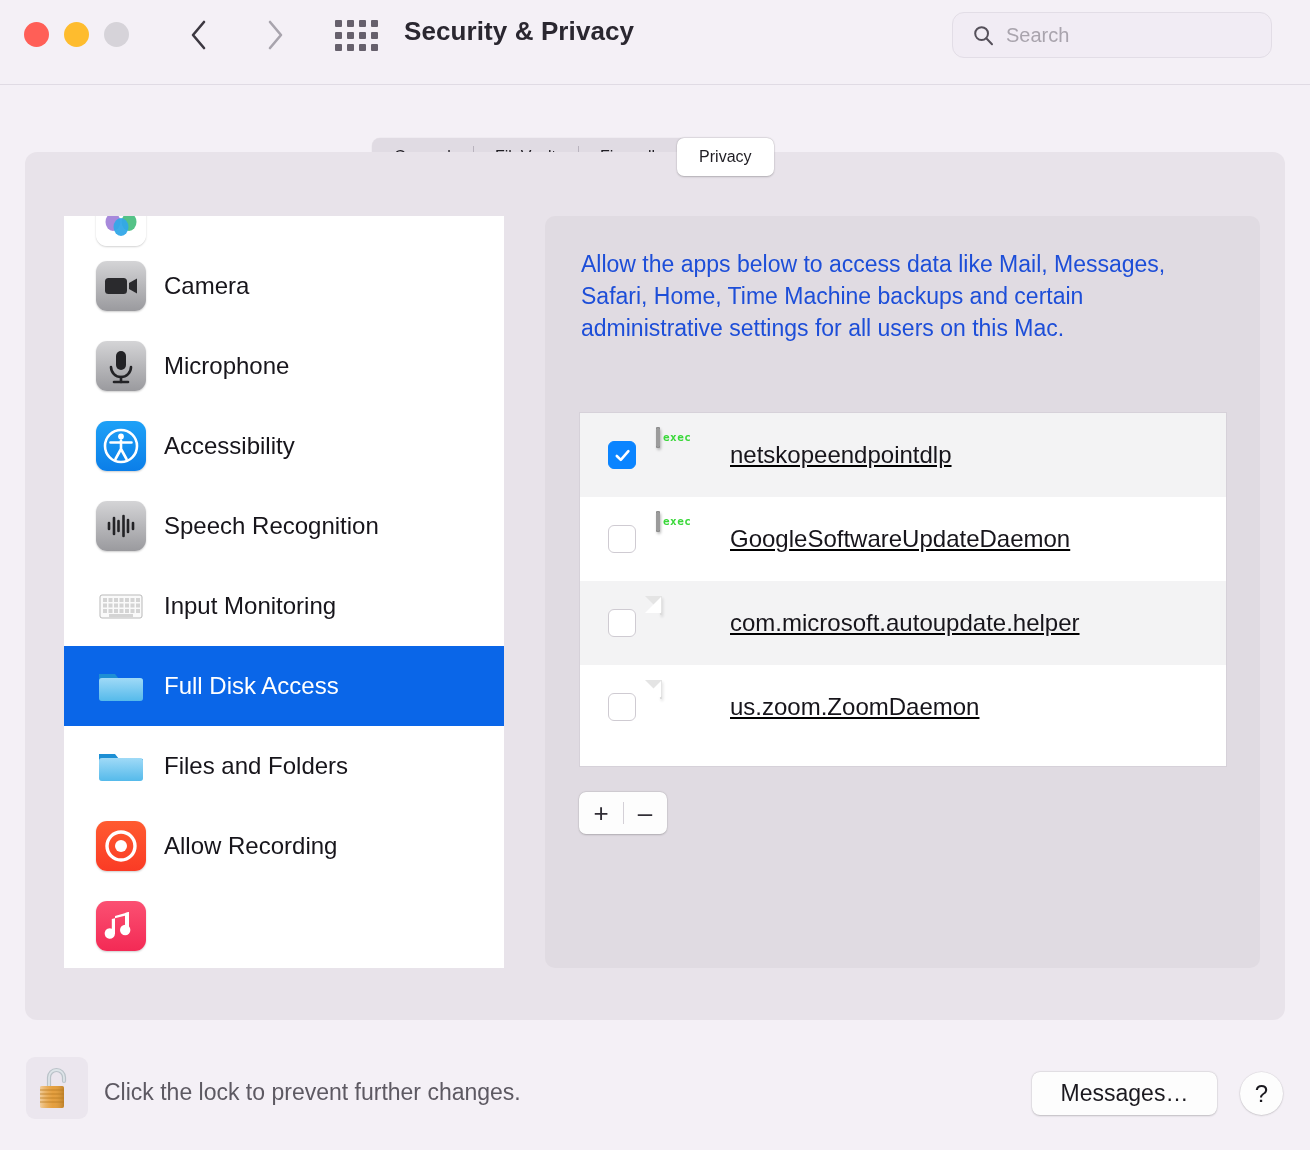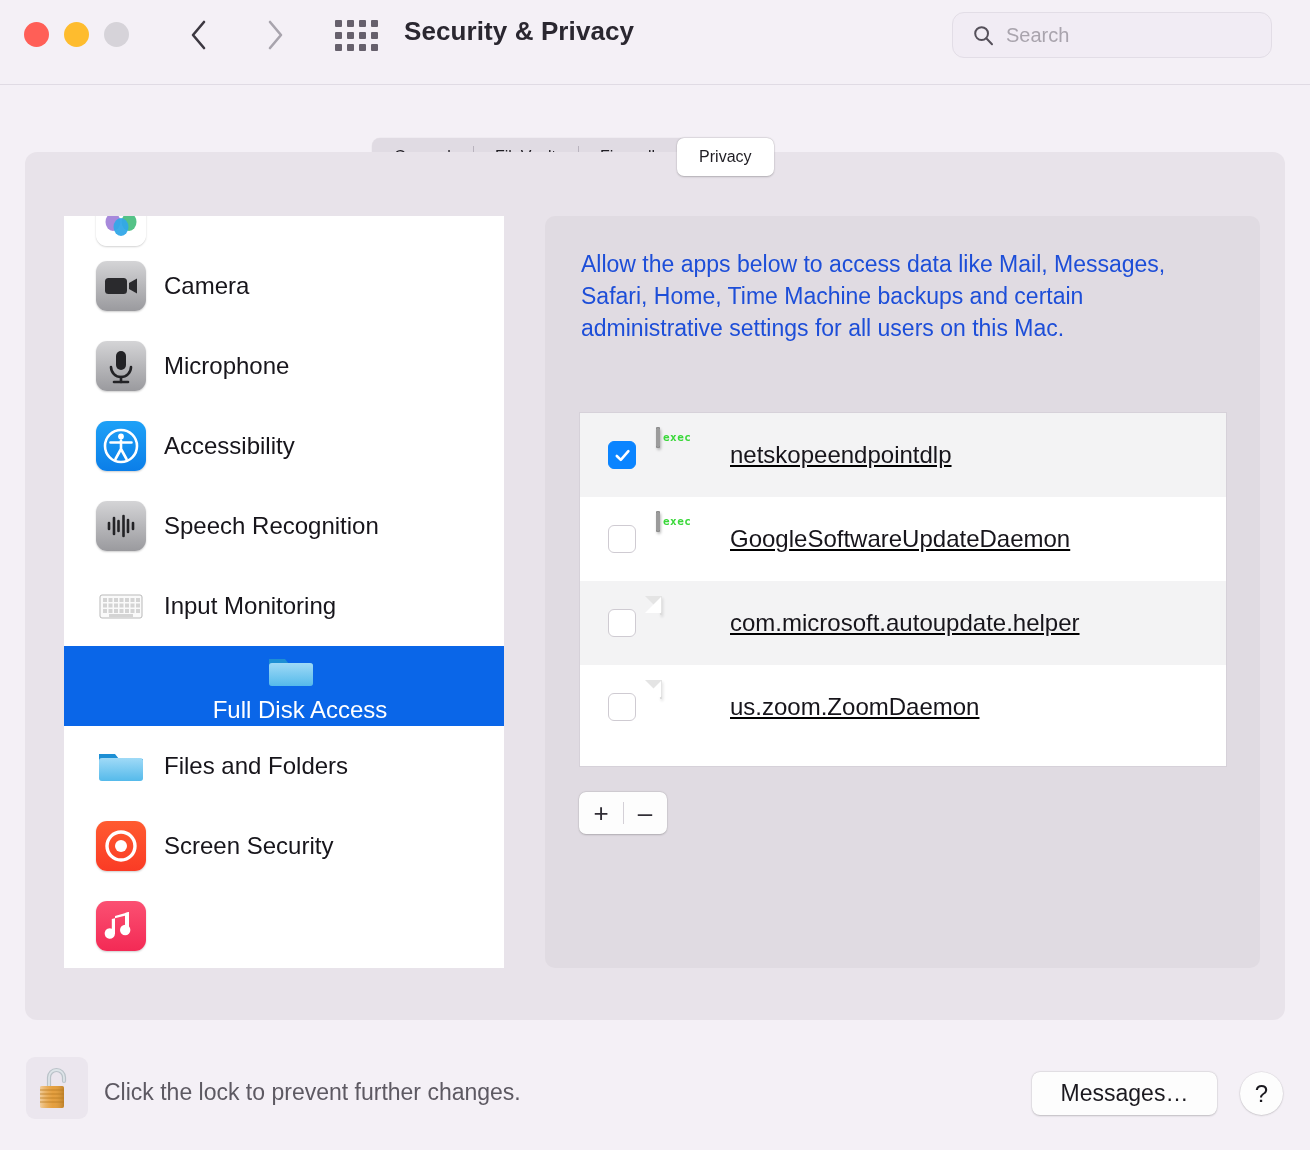--- a/index.html
+++ b/index.html
@@ -98,21 +98,21 @@
     position: absolute; left: 39px; top: 64px;
     width: 440px; height: 752px;
     background: #ffffff;
     overflow: hidden;
   }
   .side-item {
     display: flex; align-items: center;
     height: 80px; padding-left: 32px;
   }
   .side-item.clipped { height: 30px; align-items: flex-end; }
-  .side-item.selected { background: #0a66e8; flex-direction: column; }
+  .side-item.selected { background: #0a66e8; }
   .side-item.selected .side-label { color: #ffffff; }
   .side-icon {
     width: 50px; height: 50px; flex: none; margin-right: 18px;
     border-radius: 11px; position: relative; overflow: hidden;
   }
   .side-label { font-size: 24px; color: #17151b; }
 
   
   .ic-photos { background: #ffffff; box-shadow: 0 1px 2px rgba(0,0,0,0.18); }
   .ic-gray { background: linear-gradient(180deg,#d4d4d6 0%,#9a9a9e 100%); box-shadow: 0 1px 2px rgba(0,0,0,0.2); }
@@ -419,21 +419,21 @@
       <span class="side-label">Files and Folders</span>
     </div>
 
     <div class="side-item">
       <span class="side-icon ic-red-sq">
         <svg viewBox="0 0 50 50" width="50" height="50">
           <circle cx="25" cy="25" r="14" fill="none" stroke="#ffffff" stroke-width="3.4"></circle>
           <circle cx="25" cy="25" r="6" fill="#ffffff"></circle>
         </svg>
       </span>
-      <span class="side-label">Screen Security</span>
+      <span class="side-label">Allow Recording</span>
     </div>
 
     <div class="side-item">
       <span class="side-icon ic-pink-sq">
         <svg viewBox="0 0 50 50" width="50" height="50">
           <path d="M33 11 L19 15 L19 32.5 a5.2 5.2 0 1 1 -3.2 -4.8 L15.8 18 L33 13.8 Z" fill="#ffffff"></path>
           <circle cx="29.2" cy="29" r="5.2" fill="#ffffff"></circle>
           <path d="M33 11 L33 29.5 L29 29.5 L29 12 Z" fill="#ffffff"></path>
         </svg>
       </span>

